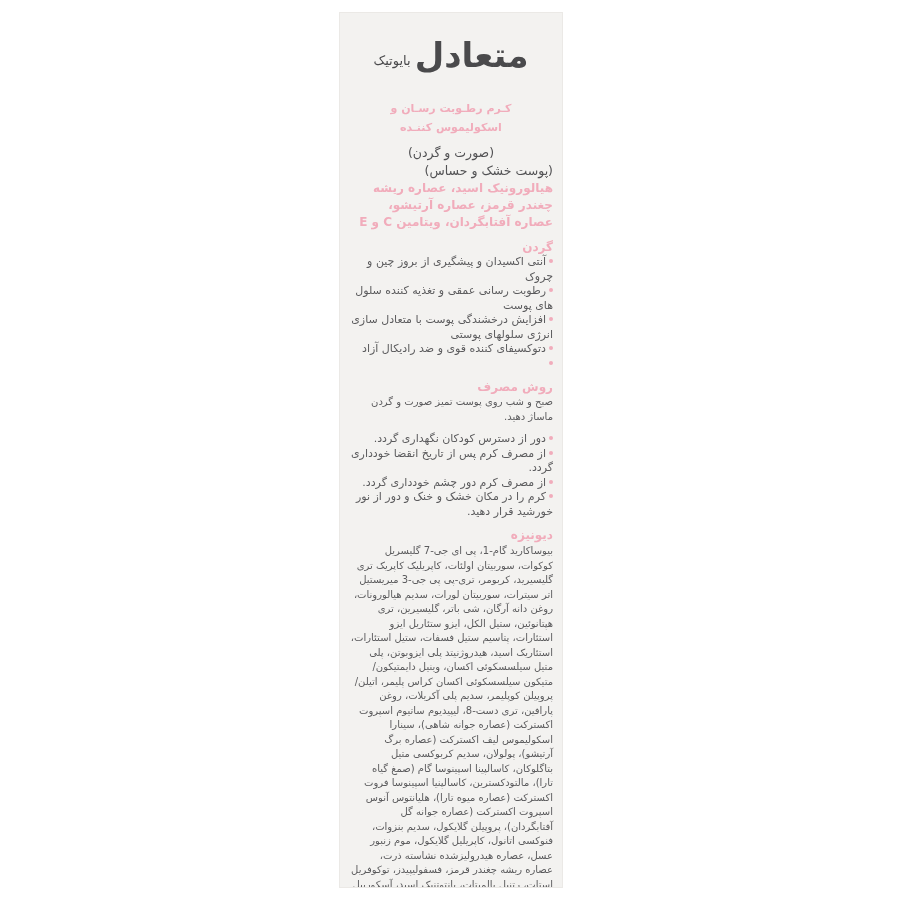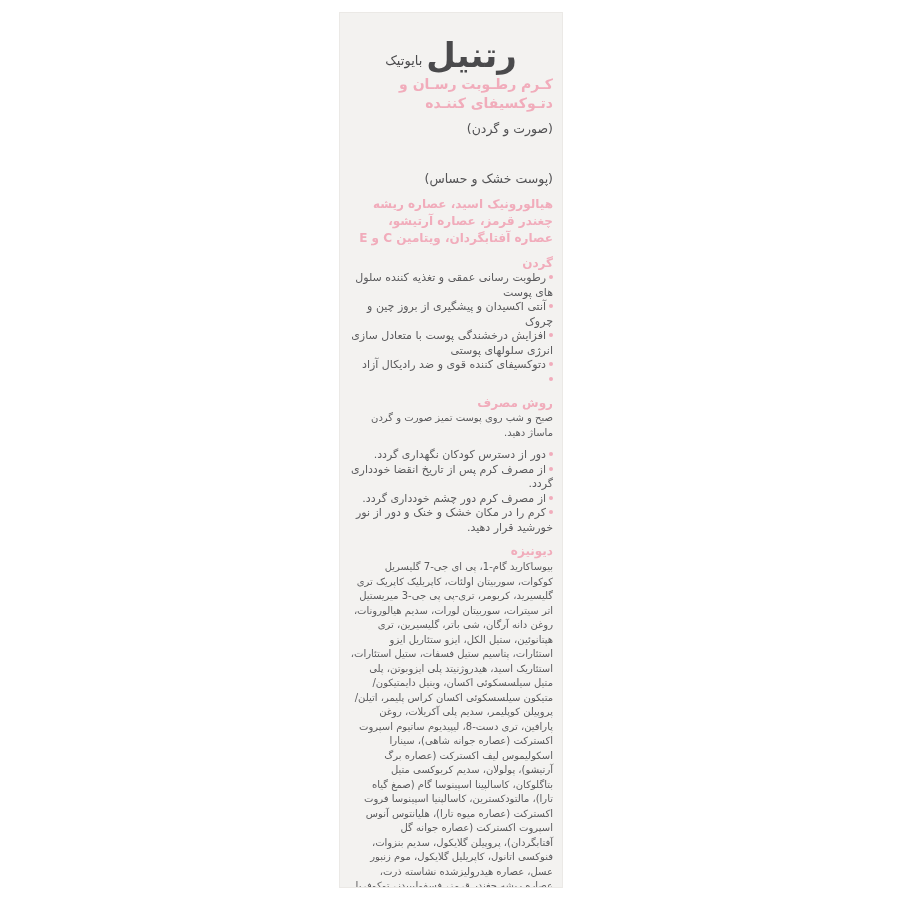--- a/index.html
+++ b/index.html
@@ -13,67 +13,69 @@
     background:#f3f2f0;border:1px solid #ebe9e6;box-sizing:border-box;
     direction:rtl;text-align:right;padding:0 9px;overflow:hidden;
   }
   .logo{
     display:flex;justify-content:center;align-items:baseline;gap:4px;
     margin-top:22px;color:#4a4a4c;direction:rtl;
   }
   .logo-main{font-size:34px;font-weight:bold;letter-spacing:-1px;line-height:40px;}
   .logo-sub{font-size:13px;font-weight:normal;position:relative;top:-2px;}
   .title{
-    color:#f1acbb;font-size:14px;font-weight:bold;line-height:19px;
+    color:#f1acbb;font-size:11px;font-weight:bold;line-height:19px;
+    margin-top:24px;
+    text-align:center;
   }
-  .subtitle{color:#525254;font-size:12.5px;line-height:18px;margin-top:32px;}
-  .subtitle.first{margin-top:7px;}
+  .subtitle{color:#525254;font-size:12.5px;line-height:18px;}
+  .subtitle.first{margin-top:7px;text-align:center;}
   .key-ingredients{
     color:#f1acbb;font-size:12px;font-weight:bold;line-height:17px;
-    margin-top:8px;white-space:pre-line;
+    margin-top:0;white-space:pre-line;
   }
   .section-heading{
     color:#f1acbb;font-size:12px;font-weight:bold;line-height:15px;
     margin-top:9px;
   }
   .body-text{color:#5b5b5d;font-size:10px;line-height:14.5px;}
   .li{color:#5b5b5d;font-size:11px;line-height:14.5px;}
   .dot{
     display:inline-block;width:4px;height:4px;border-radius:50%;
     background:#f1acbb;margin-left:3px;vertical-align:middle;position:relative;top:-1px;
   }
   .warnings{margin-top:8px;}
   .ingredients-text{margin-top:1px;}
 </style>
 </head>
 <body>
 
 <div class="box">
 
   <div class="logo">
-    <span class="logo-main">رتنیل</span>
+    <span class="logo-main">متعادل</span>
     <span class="logo-sub">بایوتیک</span>
   </div>
 
   <div class="title">
     <div>کـرم رطـوبت رسـان و</div>
-    <div>دتـوکسیفای کننـده</div>
+    <div>اسکولیموس کننـده</div>
   </div>
 
   <div class="subtitle first">(صورت و گردن)</div>
   <div class="subtitle">(پوست خشک و حساس)</div>
 
   <div class="key-ingredients">هیالورونیک اسید، عصاره ریشه
 چغندر قرمز، عصاره آرتیشو،
 عصاره آفتابگردان، ویتامین C و E</div>
 
   <div class="section-heading">گردن</div>
   <div>
+    <div class="li"><span class="dot"></span><span>آنتی اکسیدان و پیشگیری از بروز چین و چروک</span></div>
     <div class="li"><span class="dot"></span><span>رطوبت رسانی عمقی و تغذیه کننده سلول های پوست</span></div>
-    <div class="li"><span class="dot"></span><span>آنتی اکسیدان و پیشگیری از بروز چین و چروک</span></div>
     <div class="li"><span class="dot"></span><span>افزایش درخشندگی پوست با متعادل سازی انرژی سلولهای پوستی</span></div>
     <div class="li"><span class="dot"></span><span>دتوکسیفای کننده قوی و ضد رادیکال آزاد</span></div>
     <div class="li"><span class="dot"></span></div>
   </div>
 
   <div class="section-heading">روش مصرف</div>
   <div class="body-text">صبح و شب روی پوست تمیز صورت و گردن ماساژ دهید.</div>
 
   <div class="warnings">
     <div class="li"><span class="dot"></span><span>دور از دسترس کودکان نگهداری گردد.</span></div>

